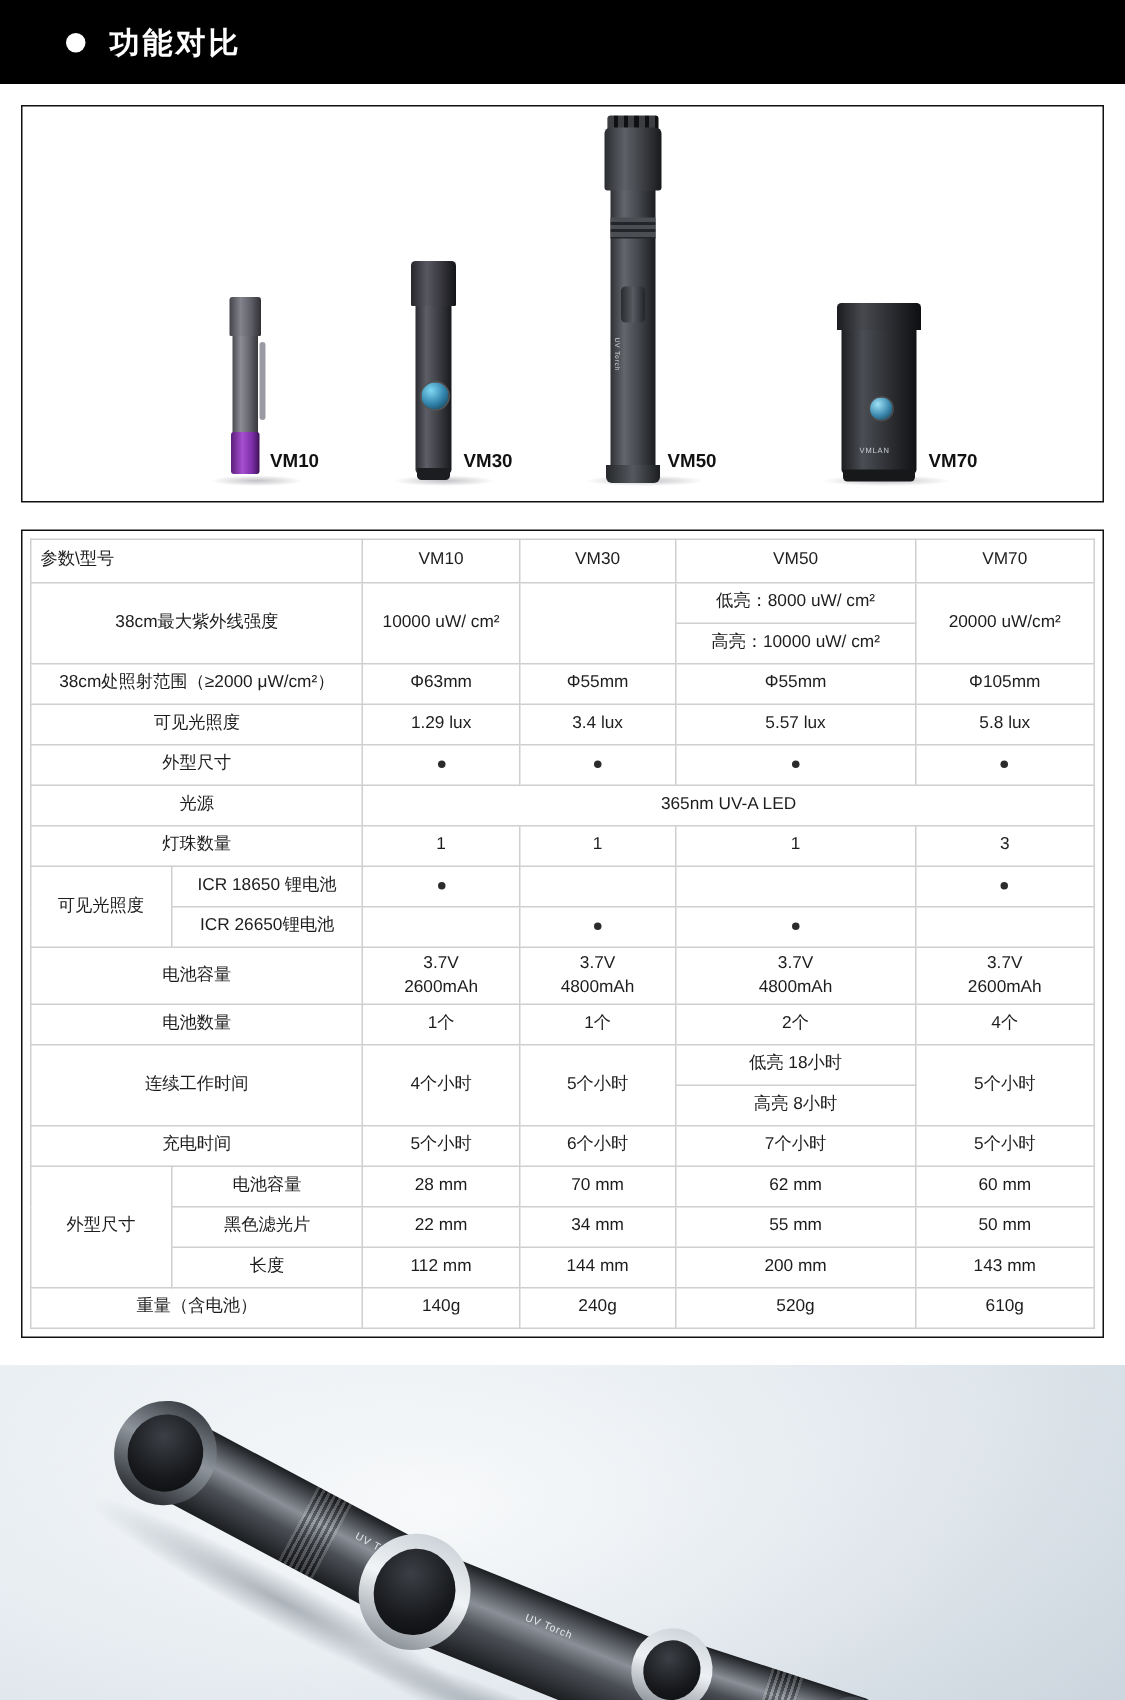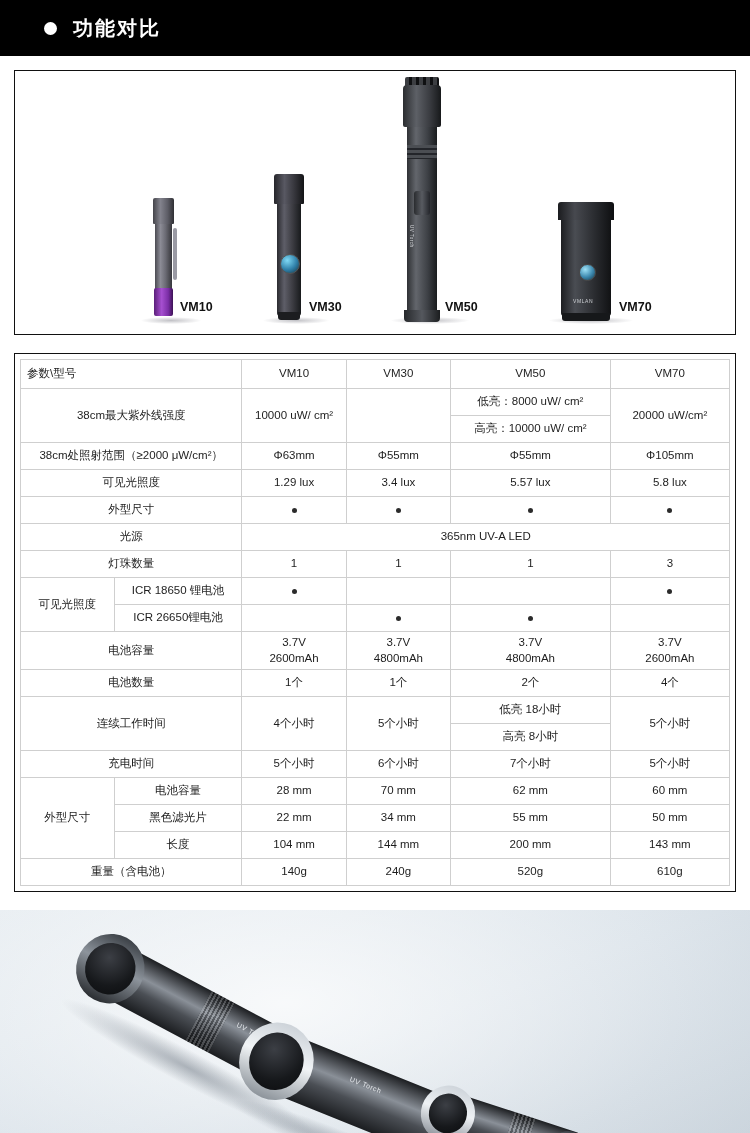--- a/index.html
+++ b/index.html
@@ -524,21 +524,21 @@
         </tr>
         <tr>
           <td>黑色滤光片</td>
           <td>22 mm</td>
           <td>34 mm</td>
           <td>55 mm</td>
           <td>50 mm</td>
         </tr>
         <tr>
           <td>长度</td>
-          <td>104 mm</td>
+          <td>112 mm</td>
           <td>144 mm</td>
           <td>200 mm</td>
           <td>143 mm</td>
         </tr>
 
         <tr>
           <td colspan="2">重量（含电池）</td>
           <td>140g</td>
           <td>240g</td>
           <td>520g</td>

